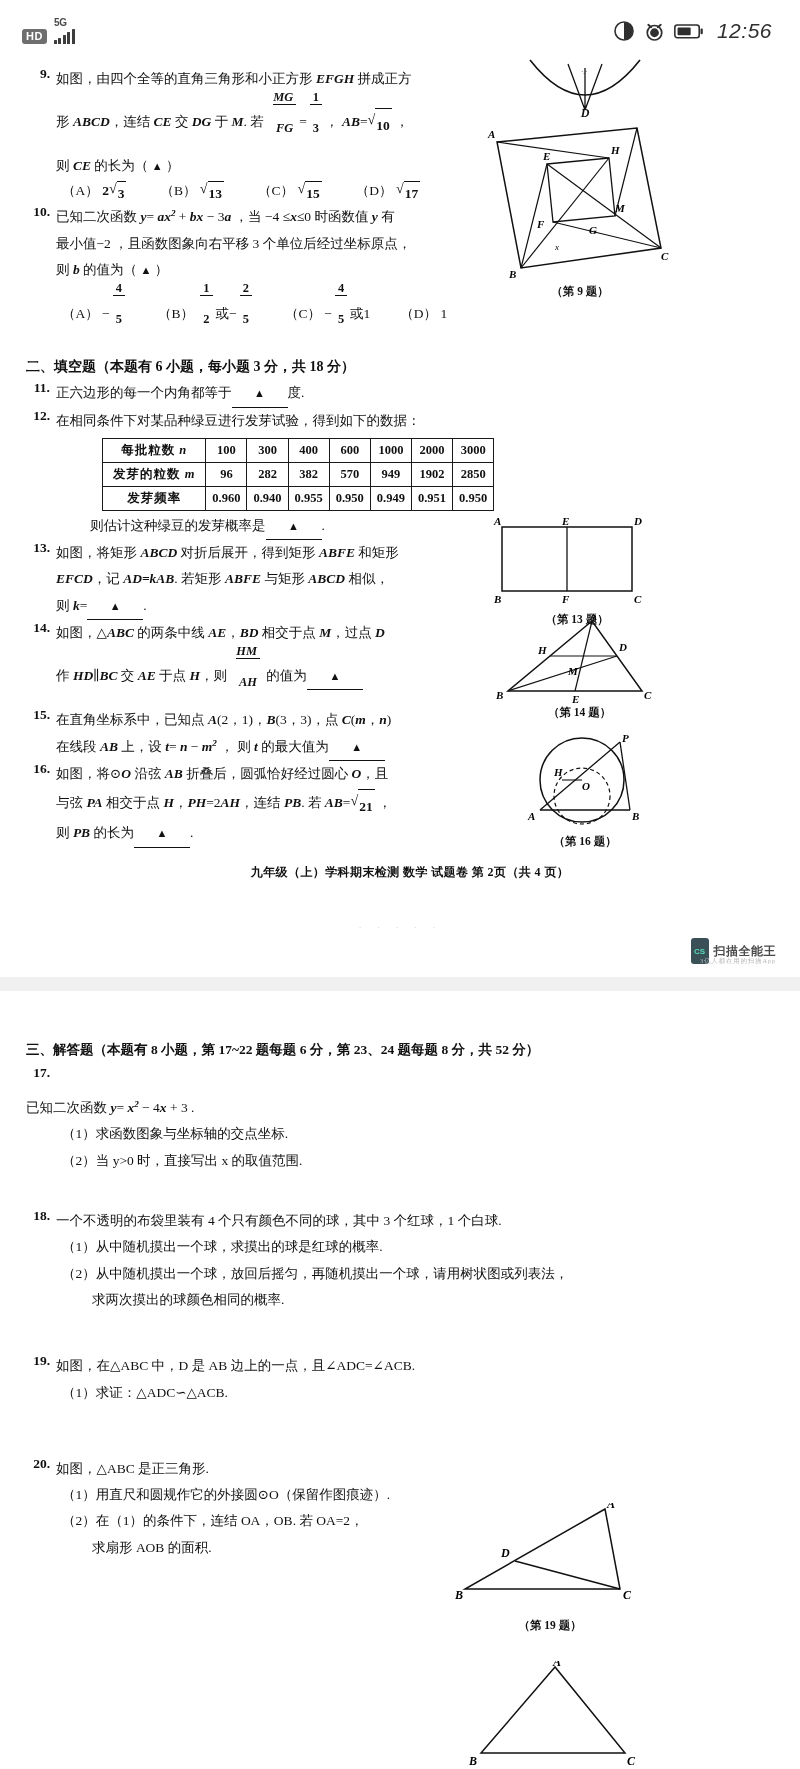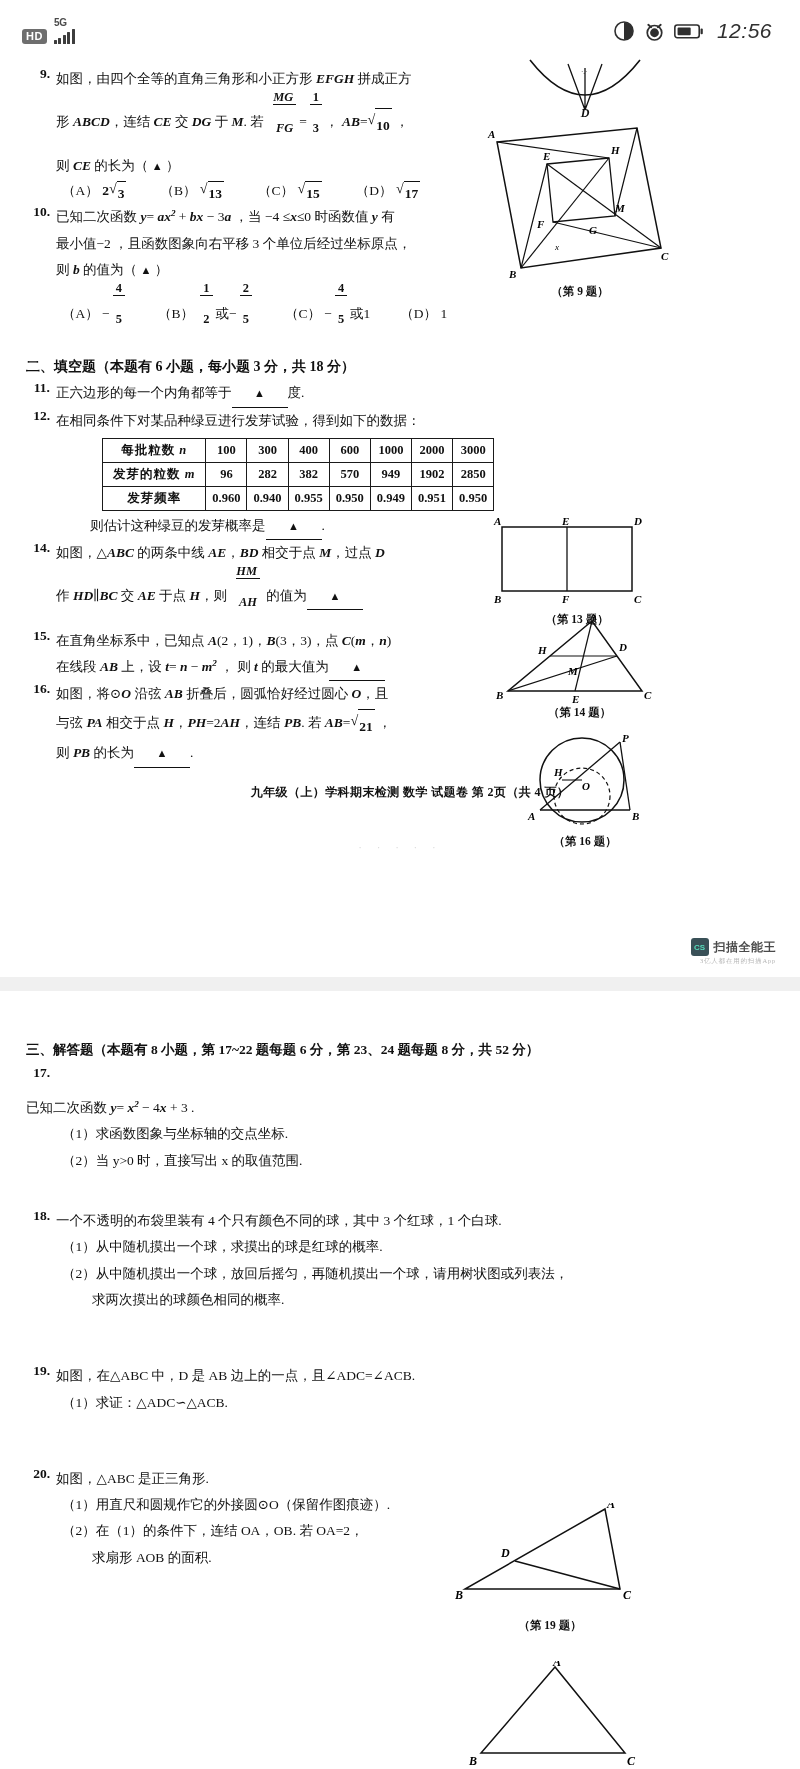--- a/index.html
+++ b/index.html
@@ -101,21 +101,21 @@
   }
   .dtable .rowhdr { padding: 3px 10px; letter-spacing: 1px; }
 
   
   .fig { position: absolute; }
   .figcap { text-align: center; font-size: 11.5px; font-weight: bold; margin-top: 1px; }
 
   .footer-line { text-align: center; font-size: 12px; font-weight: bold; margin-top: 16px; letter-spacing: .4px; }
 
   .wm { position: absolute; right: 24px; display: flex; align-items: center; gap: 5px; opacity: .85; }
-  .wm-badge { width: 18px; height: 18px; background: #17323a; border-radius: 3px; color: #39d6b0;
+  .wm-badge { width: 18px; height: 26px; background: #17323a; border-radius: 3px; color: #39d6b0;
               font-size: 8px; font-family: "Liberation Sans", sans-serif; display:flex;
               align-items:center; justify-content:center; font-weight: bold; }
   .wm-txt { font-size: 12px; font-weight: bold; color: #2b2b2b; letter-spacing: .5px; }
   .wm-sub { position: absolute; right: 24px; font-size: 6.5px; color: #b5b5b5; letter-spacing: .8px; }
 
   .gap-strip { height: 14px; background: #f0f0f0; }
 
   .faint { color: #d8d8d8; font-size: 11px; text-align: center; letter-spacing: 6px; }
 </style>
 </head>
@@ -274,20 +274,28 @@
         <td>0.951</td>
         <td>0.950</td>
       </tr>
     </tbody>
       </table>
 
     <div class="ind" style="padding-left:64px;">
       则估计这种绿豆的发芽概率是<span class="blank"><span class="tri">▲</span></span>.
     </div>
 
+    <div class="row">
+      <div class="qnum">13.</div>
+      <div class="qbody" style="max-width:410px;">
+        如图，将矩形 <span class="mi">ABCD</span> 对折后展开，得到矩形 <span class="mi">ABFE</span> 和矩形<br>
+        <span class="mi">EFCD</span>，记 <span class="mi">AD=kAB</span>. 若矩形 <span class="mi">ABFE</span> 与矩形 <span class="mi">ABCD</span> 相似，<br>
+        则 <span class="mi">k</span>=<span class="blank"><span class="tri">▲</span></span>.
+      </div>
+    </div>
 
     <div class="row">
       <div class="qnum">14.</div>
       <div class="qbody" style="max-width:410px;">
         如图，△<span class="mi">ABC</span> 的两条中线 <span class="mi">AE</span>，<span class="mi">BD</span> 相交于点 <span class="mi">M</span>，过点 <span class="mi">D</span><br>
         作 <span class="mi">HD</span>∥<span class="mi">BC</span> 交 <span class="mi">AE</span> 于点 <span class="mi">H</span>，则
         <span class="frac">
             <span class="num mi">HM</span>
             <span class="den mi">AH</span>
           </span> 的值为<span class="blank"><span class="tri">▲</span></span>
@@ -420,21 +428,21 @@
     <div class="ind">（2）当 y&gt;0 时，直接写出 x 的取值范围.</div>
 
     <div class="row" style="margin-top:34px;">
       <div class="qnum">18.</div>
       <div class="qbody">一个不透明的布袋里装有 4 个只有颜色不同的球，其中 3 个红球，1 个白球.</div>
     </div>
     <div class="ind">（1）从中随机摸出一个球，求摸出的球是红球的概率.</div>
     <div class="ind">（2）从中随机摸出一个球，放回后摇匀，再随机摸出一个球，请用树状图或列表法，</div>
     <div class="ind" style="padding-left:66px;">求两次摸出的球颜色相同的概率.</div>
 
-    <div class="row" style="margin-top:50px;">
+    <div class="row" style="margin-top:40px;">
       <div class="qnum">19.</div>
       <div class="qbody">如图，在△ABC 中，D 是 AB 边上的一点，且∠ADC=∠ACB.</div>
     </div>
     <div class="ind">（1）求证：△ADC∽△ACB.</div>
 
     <div class="row" style="margin-top:50px;">
       <div class="qnum">20.</div>
       <div class="qbody">如图，△ABC 是正三角形.</div>
     </div>
     <div class="ind">（1）用直尺和圆规作它的外接圆⊙O（保留作图痕迹）.</div>

